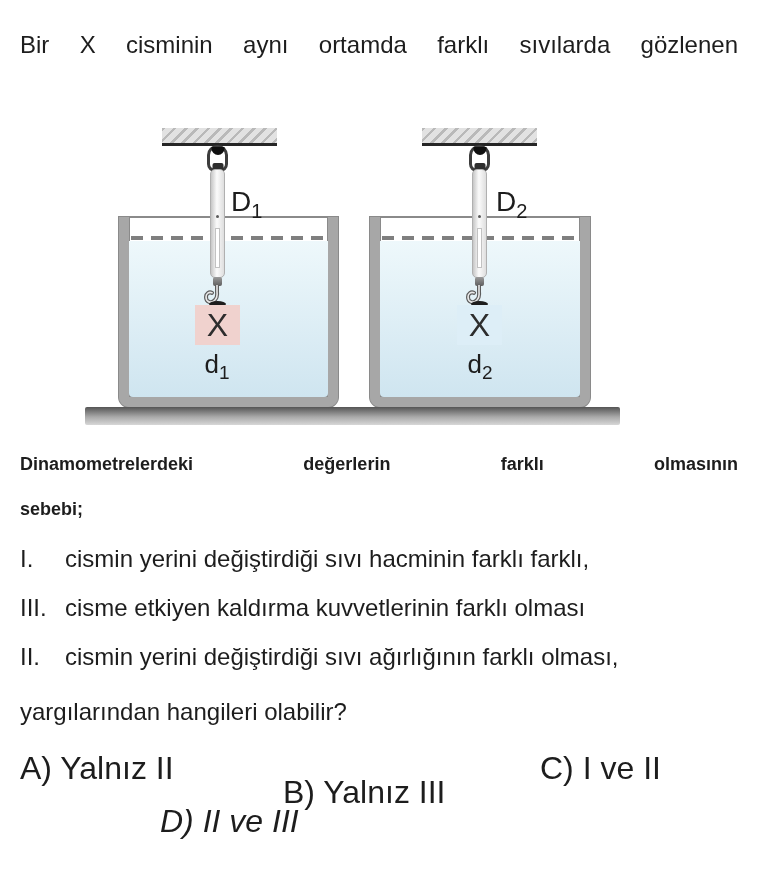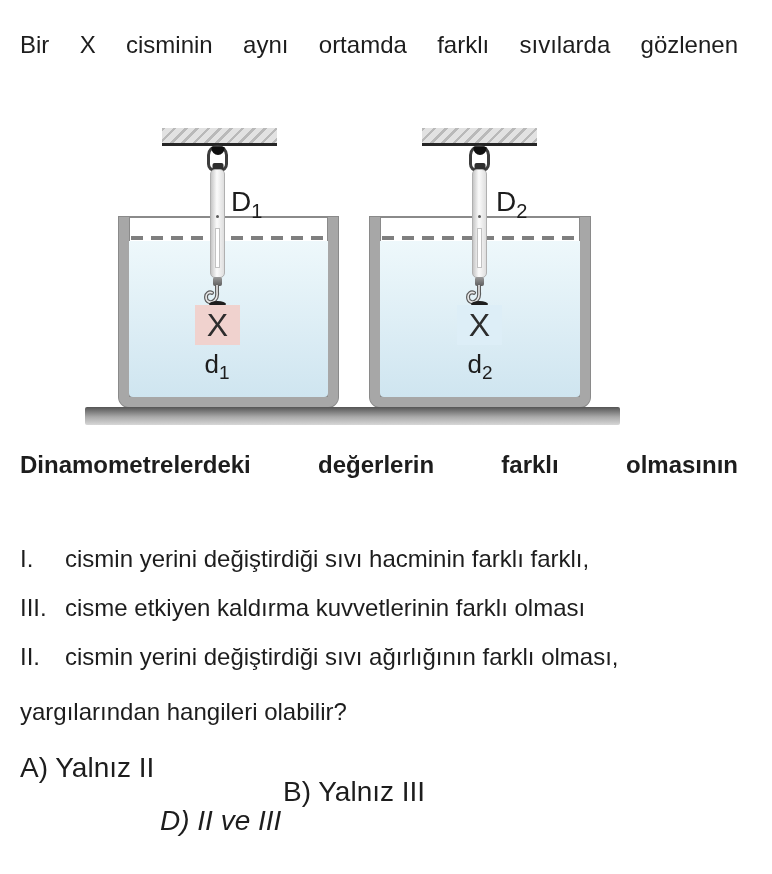--- a/index.html
+++ b/index.html
@@ -8,28 +8,28 @@
     font-family:"Liberation Sans","DejaVu Sans",sans-serif;
     color:#1d1d1d;overflow:hidden;
   }
   .abs{position:absolute;}
   
   .intro{left:20px;top:22px;width:718px;font-size:24px;}
   .tline{height:46px;line-height:46px;white-space:nowrap;}
   .justify{white-space:normal;text-align:justify;}
   .justify::after{content:"";display:inline-block;width:100%;height:0;}
   .sub{font-size:17px;vertical-align:-0.35em;}
-  .question{left:20px;top:442px;width:718px;font-size:24px;font-weight:bold;}
+  .question{left:20px;top:442px;width:718px;font-size:18px;font-weight:bold;}
   .q-line{height:45px;line-height:45px;}
   .qlist{left:20px;top:534px;width:718px;font-size:24px;}
   .li{display:flex;height:49px;line-height:49px;}
   .li-num{width:45px;flex:0 0 45px;}
   .li-text{flex:1;}
   .q-tail{margin-top:6px;height:49px;line-height:49px;font-weight:normal;}
-  .options{left:0;top:0;width:772px;height:874px;font-size:28px;pointer-events:none;}
+  .options{left:0;top:0;width:772px;height:874px;font-size:32px;pointer-events:none;}
   .opt{position:absolute;height:30px;line-height:30px;white-space:nowrap;pointer-events:auto;}
   .o-a{left:20px;top:753px;}  .o-b{left:283px;top:753px;margin-top:24px;}  .o-c{left:540px;top:753px;}
   .o-d{left:160px;top:806px;font-style:italic;} .o-e{left:416px;top:806px;}
   
   .diagram{left:0;top:0;width:772px;height:874px;}
   .hatch{
     height:15px;width:115px;top:128px;
     background:repeating-linear-gradient(135deg,#b9b9b9 0 2.5px,#e2e2e2 2.5px 8px);
     border-bottom:3px solid #262626;
   }
@@ -127,20 +127,21 @@
     <path d="M15,0 L15,6 C15,10 16,12 13,15 C9,19 4,17 4,12 C4,8.5 7,6.5 10,7.8" fill="none" stroke="#e9e9e9" stroke-width="1.6" stroke-linecap="round"></path>
   </svg>
   <div class="abs hookshadow sh-right"></div>
   <div class="abs block blk-right" style="background-color: rgb(221, 238, 247);">X</div>
   <div class="abs dlabel dl-right"><span>D</span><span class="dsub">2</span></div>
   <div class="abs denslabel den-right"><span>d</span><span class="densub">2</span></div>
 </div>
 
 <div class="abs question">
   <div class="q-line justify">Dinamometrelerdeki değerlerin farklı olmasının</div>
+  <div class="q-line">sebebi;</div>
 </div>
 
 <div class="abs qlist">
   <div class="li">
     <span class="li-num">I.</span>
     <span class="li-text">cismin yerini değiştirdiği sıvı hacminin farklı farklı,</span>
   </div>
   <div class="li">
     <span class="li-num">III.</span>
     <span class="li-text">cisme etkiyen kaldırma kuvvetlerinin farklı olması</span>
@@ -148,14 +149,15 @@
   <div class="li">
     <span class="li-num">II.</span>
     <span class="li-text">cismin yerini değiştirdiği sıvı ağırlığının farklı olması,</span>
   </div>
   <div class="q-tail">yargılarından hangileri olabilir?</div>
 </div>
 
 <div class="abs options">
   <span class="opt o-a">A) Yalnız II</span>
   <span class="opt o-b">B) Yalnız III</span>
+  <span class="opt o-c">C) I ve II</span>
   <span class="opt o-d">D) II ve III</span>
 </div>
 
 </body></html>

